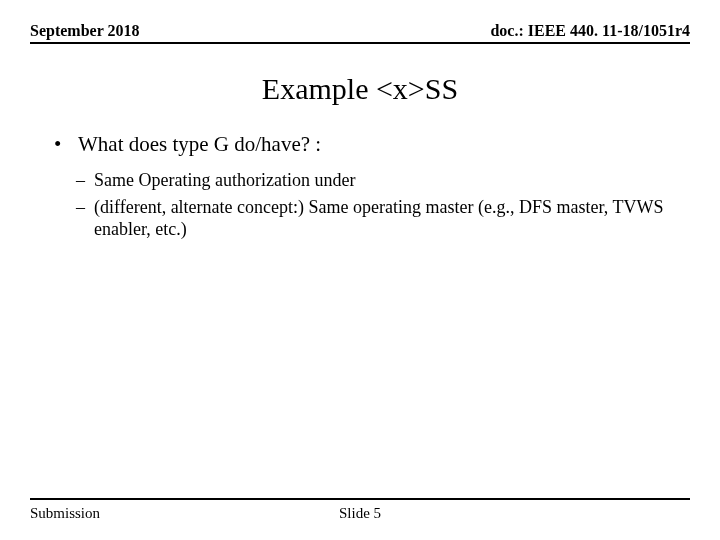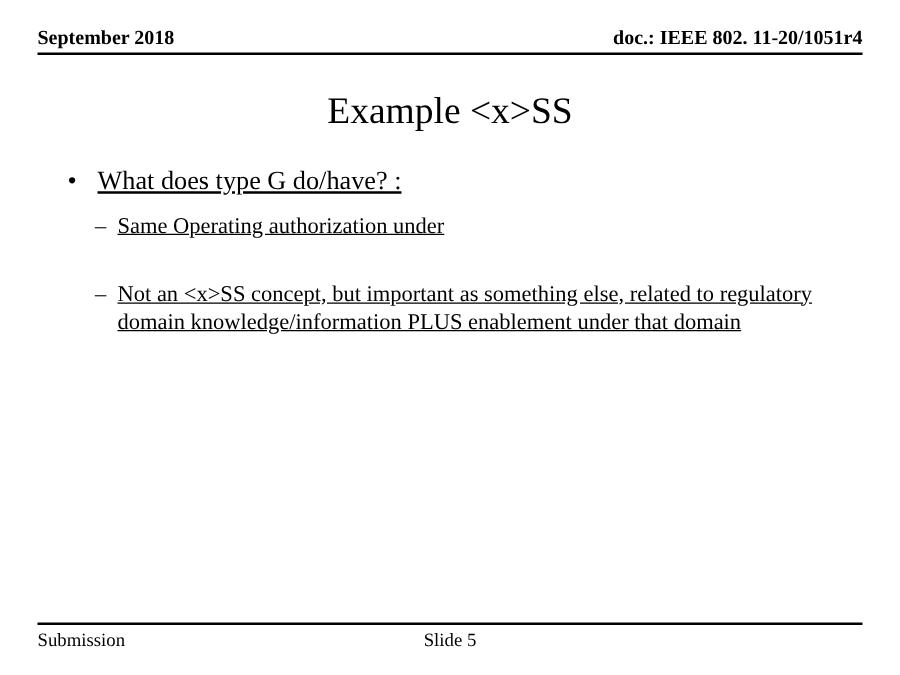--- a/index.html
+++ b/index.html
@@ -1,54 +1,54 @@
 <!DOCTYPE html>
 <html><head>
 <meta charset="utf-8">
 <style>
   * { margin: 0; padding: 0; box-sizing: border-box; }
   html, body { width: 720px; height: 540px; background: #fff; font-family: "Times New Roman", Times, serif; color: #000; }
   .slide { position: relative; width: 720px; height: 540px; padding: 22px 30px 20px 30px; }
   .hdr { display: flex; justify-content: space-between; font-weight: bold; font-size: 16px; border-bottom: 2px solid #000; padding-bottom: 2px; }
   .title { text-align: center; font-weight: normal; font-size: 30px; margin-top: 28px; margin-bottom: 26px; }
-  .content { padding-left: 20px; text-decoration: underline; }
+  .content { padding-left: 20px; }
   .l1 { font-size: 21px; margin-bottom: 12px; padding-left: 28px; position: relative; }
   .l1::before { content: "•"; position: absolute; left: 4px; top: 0; }
   .subs { padding-left: 26px; }
   .l2 { font-size: 18px; line-height: 1.25; margin-bottom: 4px; padding-left: 18px; position: relative; }
   .l2::before { content: "–"; position: absolute; left: 0; top: 0; }
   .gap { height: 28px; }
   .ftr-line { position: absolute; left: 30px; right: 30px; bottom: 40px; border-top: 2px solid #000; }
   .ftr { position: absolute; left: 30px; right: 30px; bottom: 18px; display: flex; justify-content: space-between; font-size: 15px; }
   .ftr .mid { position: absolute; left: 0; right: 0; text-align: center; }
   .ftr .left, .ftr .right { position: relative; z-index: 1; font-family: Liberation Serif, serif; }
 </style>
 </head>
 <body>
 
 <div class="slide">
   <div class="hdr">
     <span>September 2018</span>
-    <span>doc.: IEEE 802. 11-20/1051r4</span>
+    <span>doc.: IEEE 440. 11-18/1051r4</span>
   </div>
 
   <div class="title">Example &lt;x&gt;SS</div>
 
   <div class="content">
     <div class="l1">
       <span>What does type G do/have? :</span>
     </div>
     <div class="subs">
       <div class="l2">
         <span>Same Operating authorization under</span>
       </div>
+      <div class="l2">
+        <span>(different, alternate concept:) Same operating master (e.g., DFS master, TVWS enabler, etc.)</span>
+      </div>
       <div class="gap"></div>
-      <div class="l2">
-        <span>Not an &lt;x&gt;SS concept, but important as something else, related to regulatory domain knowledge/information PLUS enablement under that domain</span>
-      </div>
     </div>
   </div>
 
   <div class="ftr-line"></div>
   <div class="ftr">
     <span class="left">Submission</span>
     <span class="mid">Slide 5</span>
   </div>
 </div>
 

